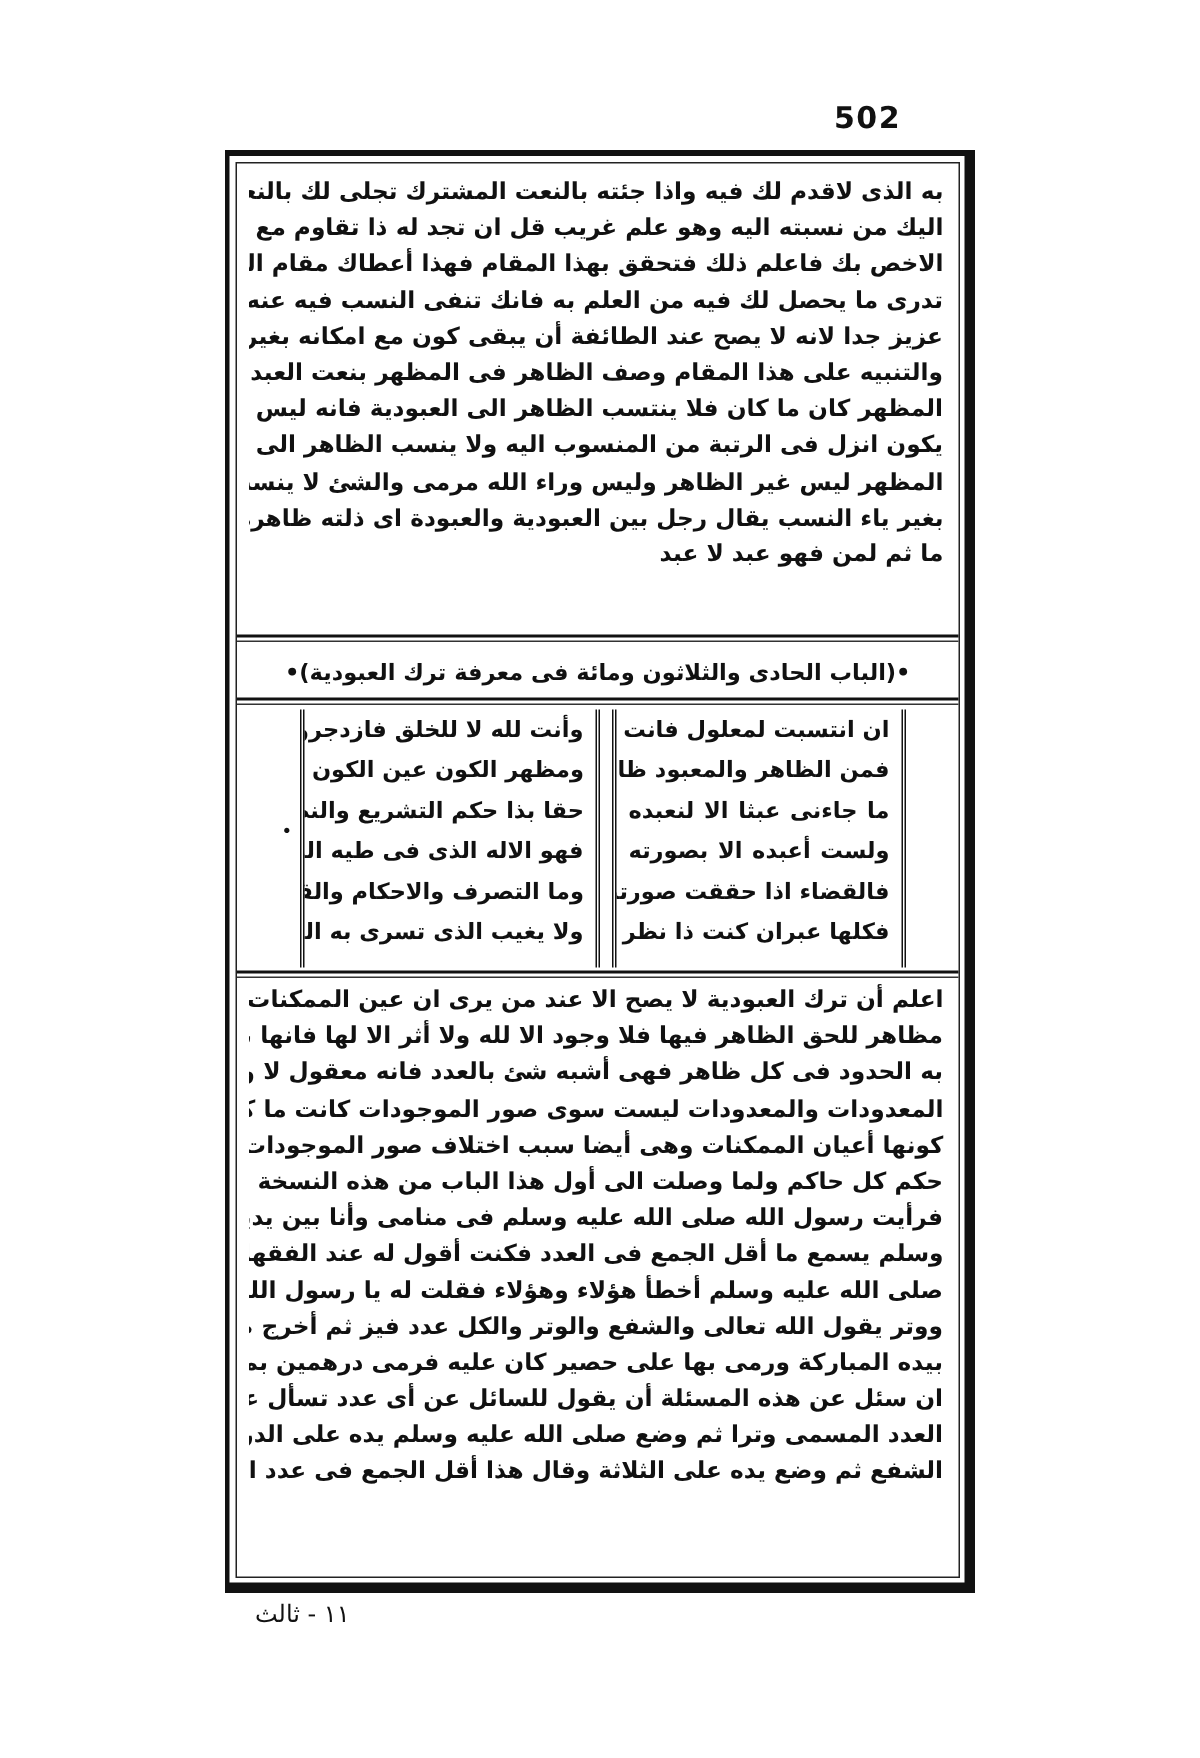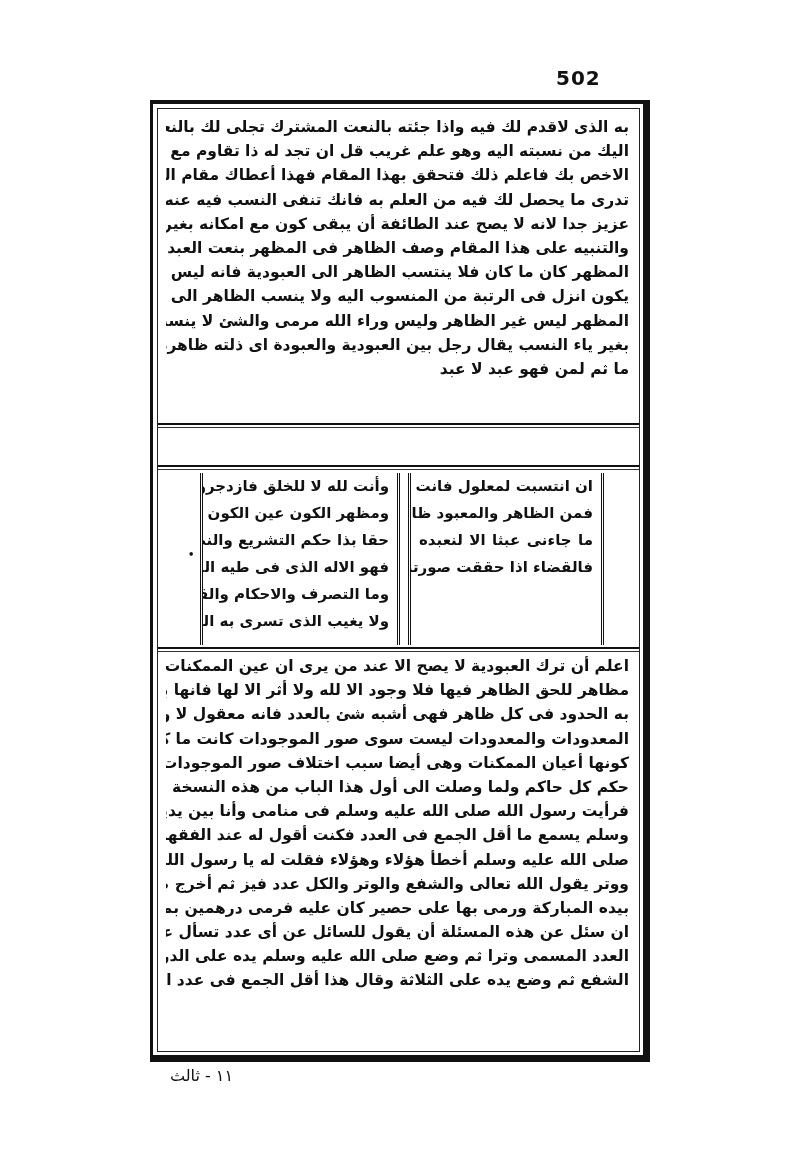--- a/index.html
+++ b/index.html
@@ -50,30 +50,33 @@
       <span class="line">المظهر كان ما كان فلا ينتسب الظاهر الى العبودية فانه ليس وراءها نزول والمنتسب لابد أن</span>
       <span class="line">يكون انزل فى الرتبة من المنسوب اليه ولا ينسب الظاهر الى الله فان الاثر الذى أعطاه عين</span>
       <span class="line">المظهر ليس غير الظاهر وليس وراء الله مرمى والشئ لا ينسب الى نفسه فلهذا جاءت العبودة</span>
       <span class="line">بغير ياء النسب يقال رجل بين العبودية والعبودة اى ذلته ظاهرة ونسبته مجهولة فلا ينسب لانه</span>
       <span class="line last">ما ثم لمن فهو عبد لا عبد</span>
     </div>
 
     <div class="sep" style="top:314px;"></div>
     <div class="sep thin" style="top:318px;"></div>
 
+    <div class="heading">•(الباب الحادى والثلاثون ومائة فى معرفة ترك العبودية)•</div>
 
     <div class="sep" style="top:356px;"></div>
     <div class="sep thin" style="top:360px;"></div>
 
     <div class="poem" style="left:0; right:0;">
       <div class="col" style="left:250px; width:196px;">
         <span class="verse">ان انتسبت لمعلول فانت له</span>
         <span class="verse">فمن الظاهر والمعبود ظاهرها</span>
         <span class="verse">ما جاءنى عبثا الا لنعبده</span>
+        <span class="verse">ولست أعبده الا بصورته</span>
         <span class="verse">فالقضاء اذا حققت صورتنا</span>
+        <span class="verse">فكلها عبران كنت ذا نظر</span>
       </div>
       <div class="col" style="left:42px; width:200px;">
         <span class="verse">وأنت لله لا للخلق فازدجروا</span>
         <span class="verse">ومظهر الكون عين الكون فاعتبروا</span>
         <span class="verse">حقا بذا حكم التشريع والنظر</span>
         <span class="verse">فهو الاله الذى فى طيه البشر</span>
         <span class="verse">وما التصرف والاحكام والقدر</span>
         <span class="verse">ولا يغيب الذى تسرى به العبر</span>
       </div>
       <span class="dot-mark" style="left:30px; top:76px;">•</span>

